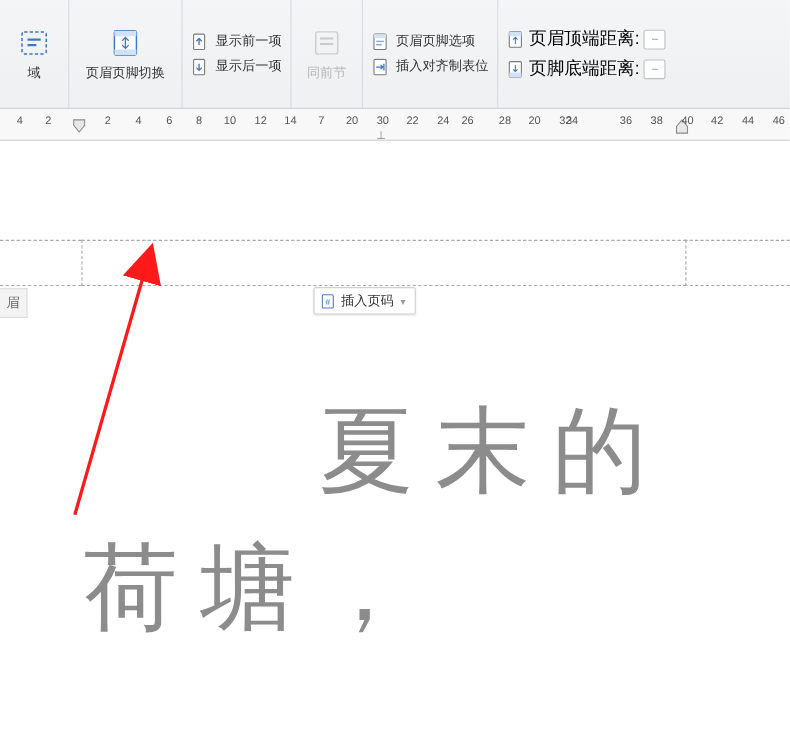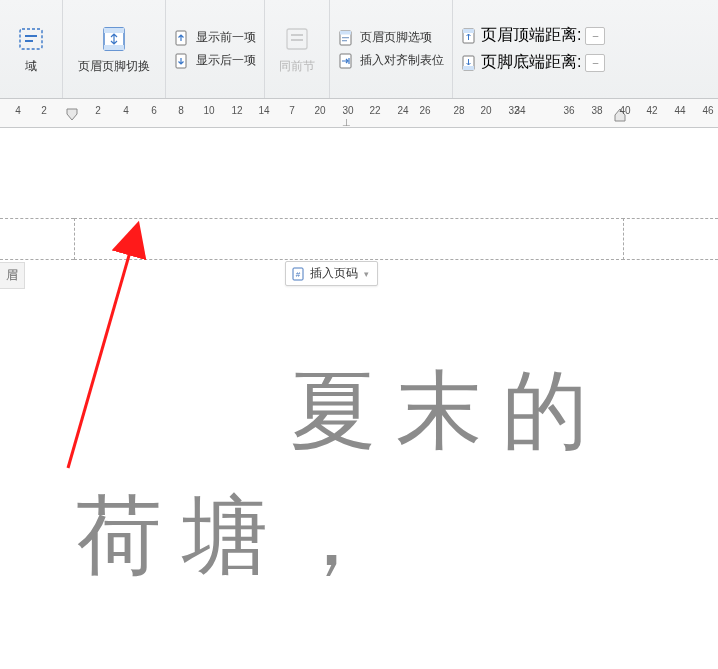--- a/index.html
+++ b/index.html
@@ -17,21 +17,21 @@
   .ruler{height:28px;background:#f8f8f8;border-bottom:1px solid #c7c9cb;position:relative;font-size:10px;color:#555;}
   .ruler .tick{position:absolute;top:6px;text-align:center;transform:translateX(-50%);}
   .ruler .marker{position:absolute;top:9px;width:12px;height:14px;}
   .doc-area{position:relative;width:718px;height:543px;background:#fff;}
   .header-box{position:absolute;left:74px;top:90px;width:548px;height:40px;border:1px dashed #a9a9a9;background:#ffffff;}
   .header-side-l{position:absolute;left:0;top:90px;width:74px;height:40px;border-top:1px dashed #a9a9a9;border-bottom:1px dashed #a9a9a9;}
   .header-side-r{position:absolute;left:622px;top:90px;width:96px;height:40px;border-top:1px dashed #a9a9a9;border-bottom:1px dashed #a9a9a9;}
   .tag-eyebrow{position:absolute;left:0;top:134px;padding:4px 6px;background:#f3f3f3;border:1px solid #dcdcdc;border-left:none;font-size:12px;color:#666;}
   .insert-pageno{position:absolute;left:285px;top:133px;display:flex;align-items:center;gap:4px;background:#fff;border:1px solid #cfcfcf;box-shadow:0 1px 2px rgba(0,0,0,.08);padding:3px 8px 3px 6px;border-radius:2px;font-size:12px;color:#333;}
   .insert-pageno .dd{color:#999;font-size:9px;margin-left:2px;}
-  .body-text{position:absolute;left:76px;top:220px;width:560px;font-family:Liberation Sans, sans-serif;font-size:86px;line-height:1.45;color:#8c8c8c;letter-spacing:20px;}
+  .body-text{position:absolute;left:76px;top:220px;width:560px;font-family:Liberation Serif, serif;font-size:86px;line-height:1.45;color:#8c8c8c;letter-spacing:20px;}
   .body-line1{text-indent:214px;}
   .arrow{position:absolute;pointer-events:none;}
   svg{display:block;}
 </style>
 </head>
 <body>
 
 <div class="ribbon">
 
   <div class="grp big" style="border-left:none;">

